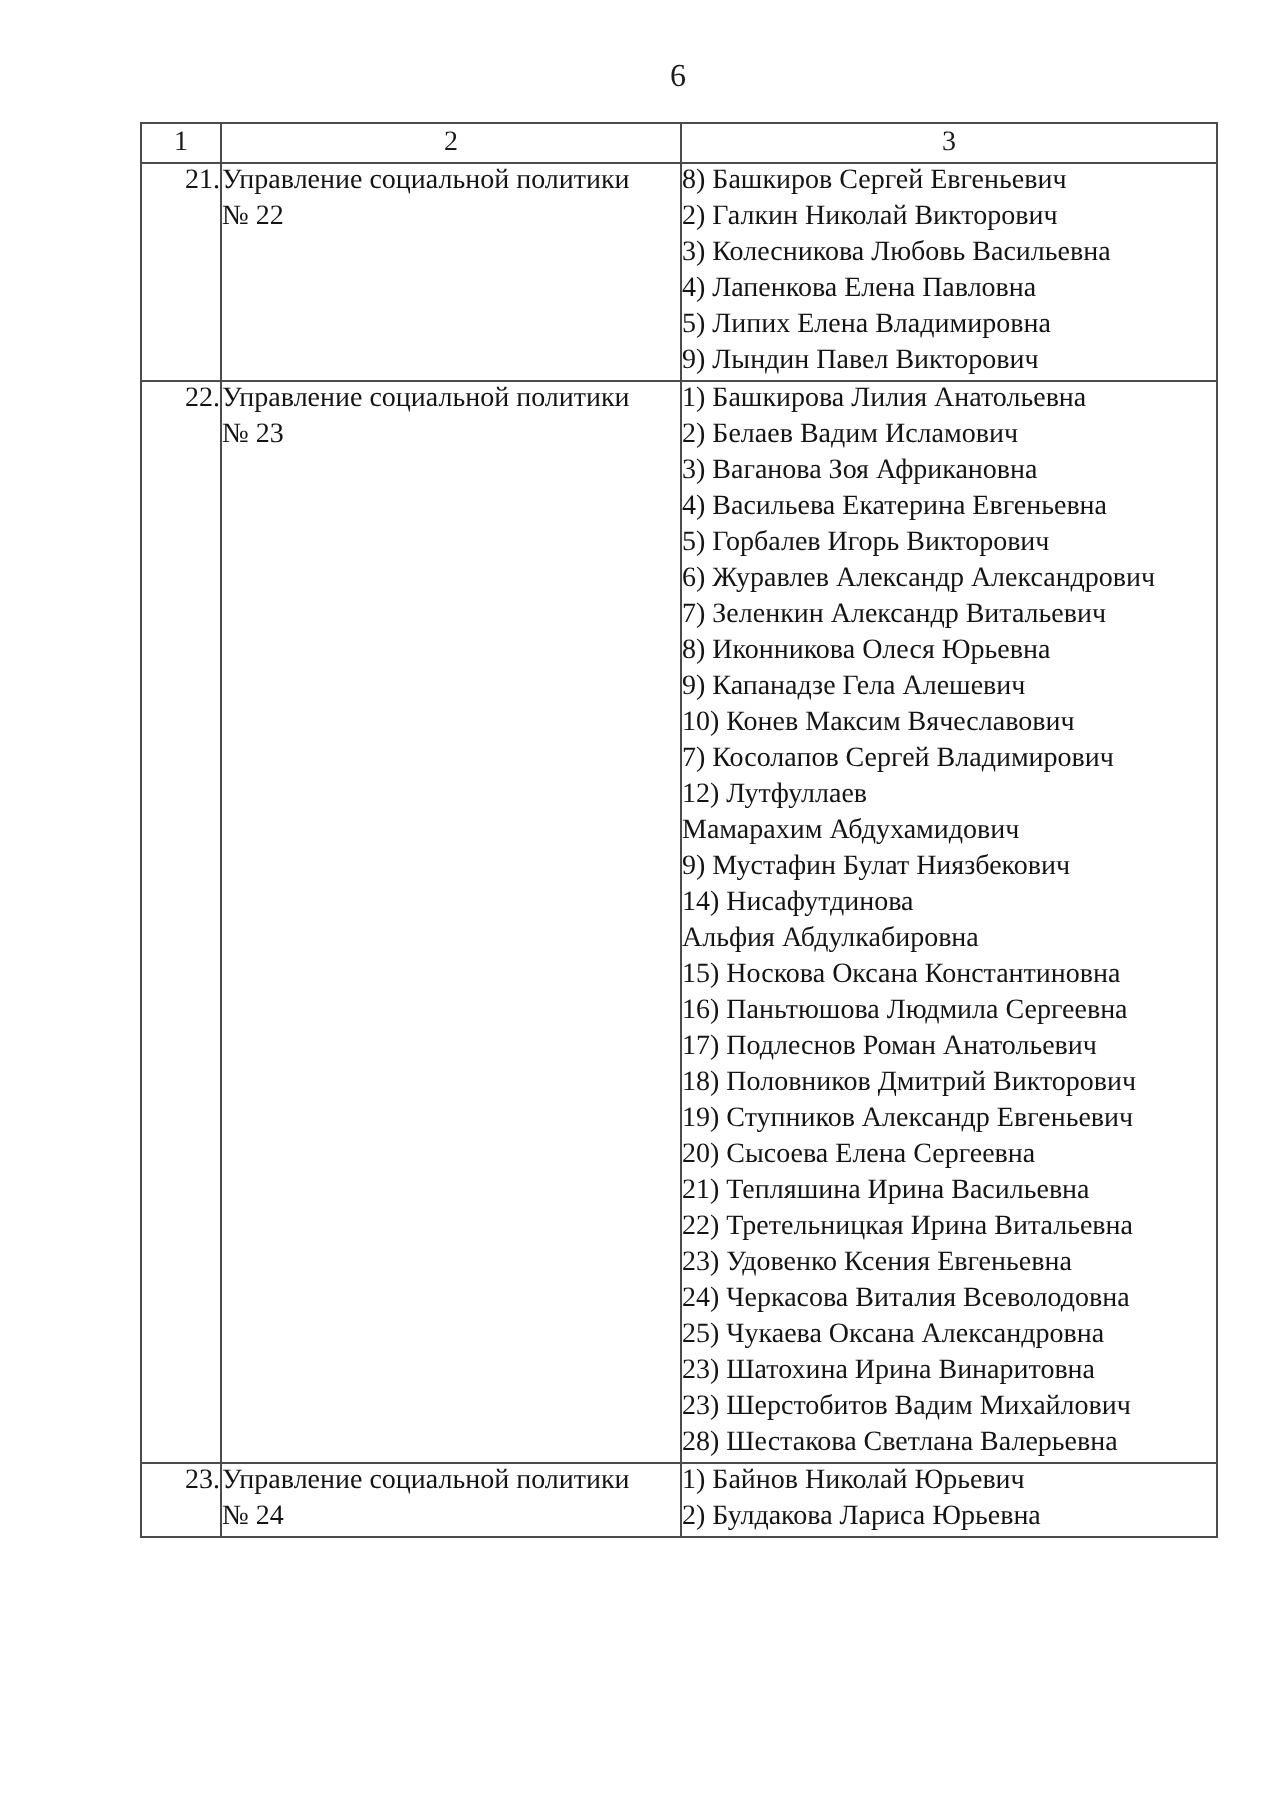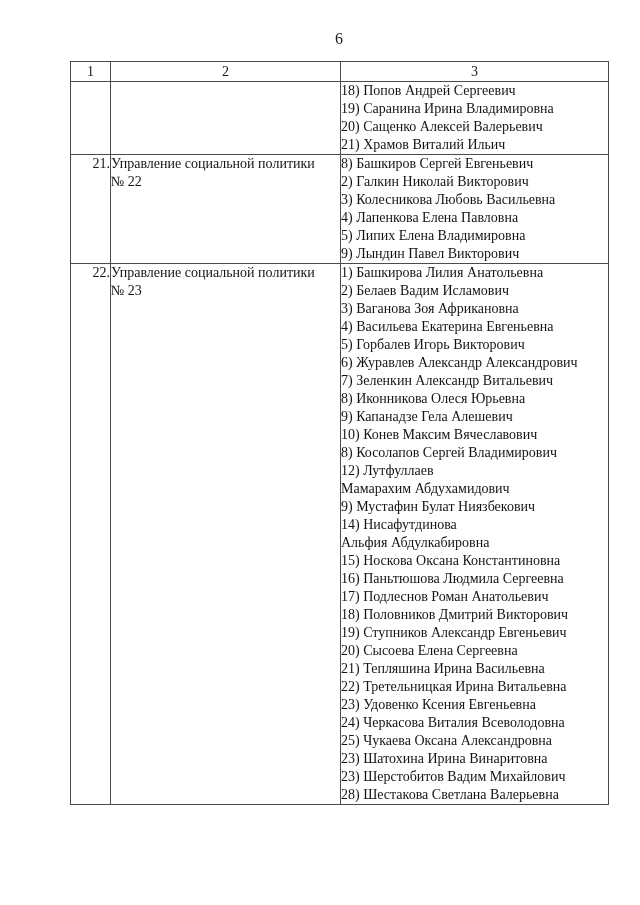--- a/index.html
+++ b/index.html
@@ -80,30 +80,20 @@
   </colgroup>
   <thead>
     <tr>
       <th>1</th>
       <th>2</th>
       <th>3</th>
     </tr>
   </thead>
   <tbody>
       <tr>
-        <td class="cell-num"></td>
-        <td class="cell-dept"></td>
-        <td class="cell-names">
-          <div class="name-line">18) Попов Андрей Сергеевич</div>
-          <div class="name-line">19) Саранина Ирина Владимировна</div>
-          <div class="name-line">20) Сащенко Алексей Валерьевич</div>
-          <div class="name-line">21) Храмов Виталий Ильич</div>
-        </td>
-      </tr>
-      <tr>
         <td class="cell-num">21.</td>
         <td class="cell-dept">Управление социальной политики
 № 22</td>
         <td class="cell-names">
           <div class="name-line">8) Башкиров Сергей Евгеньевич</div>
           <div class="name-line">2) Галкин Николай Викторович</div>
           <div class="name-line">3) Колесникова Любовь Васильевна</div>
           <div class="name-line">4) Лапенкова Елена Павловна</div>
           <div class="name-line">5) Липих Елена Владимировна</div>
           <div class="name-line">9) Лындин Павел Викторович</div>
@@ -117,21 +107,21 @@
           <div class="name-line">1) Башкирова Лилия Анатольевна</div>
           <div class="name-line">2) Белаев Вадим Исламович</div>
           <div class="name-line">3) Ваганова Зоя Африкановна</div>
           <div class="name-line">4) Васильева Екатерина Евгеньевна</div>
           <div class="name-line">5) Горбалев Игорь Викторович</div>
           <div class="name-line">6) Журавлев Александр Александрович</div>
           <div class="name-line">7) Зеленкин Александр Витальевич</div>
           <div class="name-line">8) Иконникова Олеся Юрьевна</div>
           <div class="name-line">9) Капанадзе Гела Алешевич</div>
           <div class="name-line">10) Конев Максим Вячеславович</div>
-          <div class="name-line">8) Косолапов Сергей Владимирович</div>
+          <div class="name-line">7) Косолапов Сергей Владимирович</div>
           <div class="name-line">12) Лутфуллаев</div>
           <div class="name-line">Мамарахим Абдухамидович</div>
           <div class="name-line">9) Мустафин Булат Ниязбекович</div>
           <div class="name-line">14) Нисафутдинова</div>
           <div class="name-line">Альфия Абдулкабировна</div>
           <div class="name-line">15) Носкова Оксана Константиновна</div>
           <div class="name-line">16) Паньтюшова Людмила Сергеевна</div>
           <div class="name-line">17) Подлеснов Роман Анатольевич</div>
           <div class="name-line">18) Половников Дмитрий Викторович</div>
           <div class="name-line">19) Ступников Александр Евгеньевич</div>
@@ -139,14 +129,23 @@
           <div class="name-line">21) Тепляшина Ирина Васильевна</div>
           <div class="name-line">22) Третельницкая Ирина Витальевна</div>
           <div class="name-line">23) Удовенко Ксения Евгеньевна</div>
           <div class="name-line">24) Черкасова Виталия Всеволодовна</div>
           <div class="name-line">25) Чукаева Оксана Александровна</div>
           <div class="name-line">23) Шатохина Ирина Винаритовна</div>
           <div class="name-line">23) Шерстобитов Вадим Михайлович</div>
           <div class="name-line">28) Шестакова Светлана Валерьевна</div>
         </td>
       </tr>
+      <tr>
+        <td class="cell-num">23.</td>
+        <td class="cell-dept">Управление социальной политики
+№ 24</td>
+        <td class="cell-names">
+          <div class="name-line">1) Байнов Николай Юрьевич</div>
+          <div class="name-line">2) Булдакова Лариса Юрьевна</div>
+        </td>
+      </tr>
     </tbody>
 </table>
 
 </body></html>

